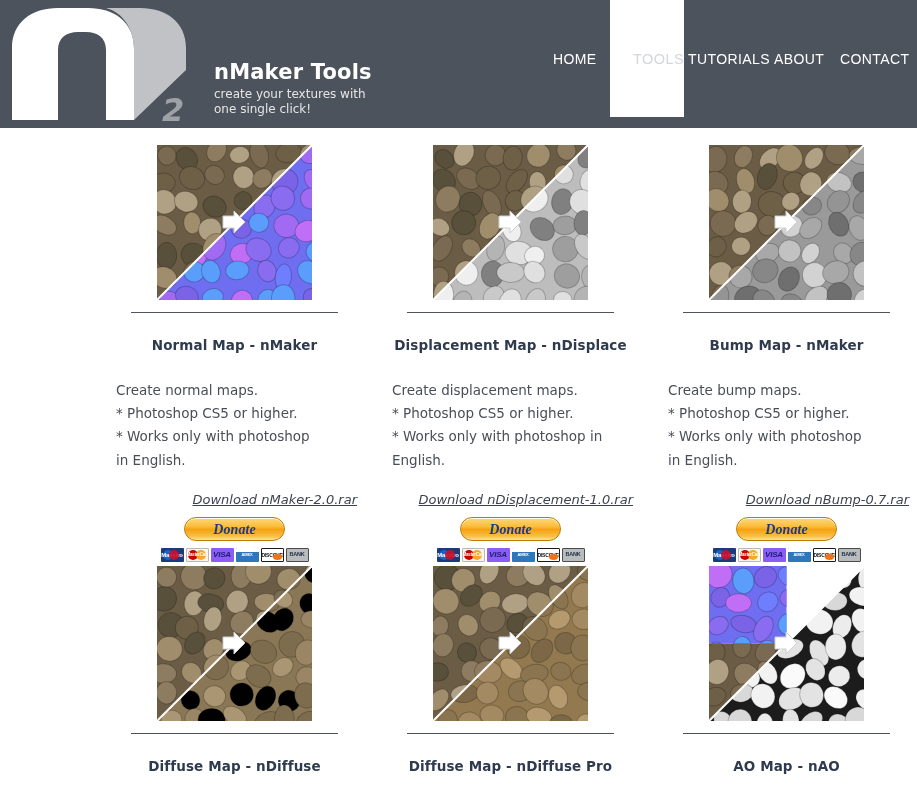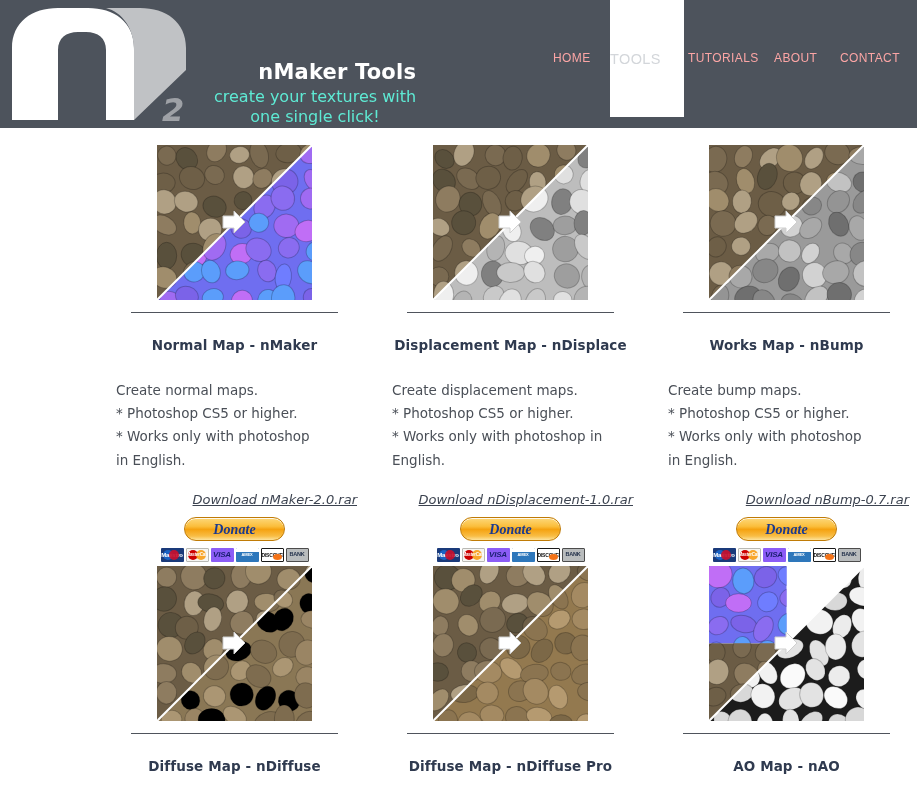--- a/index.html
+++ b/index.html
@@ -36,61 +36,60 @@
   .brand-title {
     font-size: 21px;
     font-weight: bold;
     color: #ffffff;
     letter-spacing: 0.2px;
     margin: 0 0 4px 0;
     font-family: "DejaVu Sans", sans-serif;
     text-align: right;
   }
   .brand-sub {
-    font-size: 16px;
-    color: #5eead4;
+    font-size: 12px;
+    color: #e5e5e5;
     line-height: 1.22;
     margin: 0;
     font-family: "DejaVu Sans", sans-serif;
-    text-align: center;
   }
 
   
   .nav {
     position: absolute;
     left: 540px; top: 0;
     height: 128px;
     width: 377px;
   }
   .nav-item {
     position: absolute;
     top: 51px;
-    font-size: 12px;
-    color: #fca5a5;
+    font-size: 14px;
+    color: #ffffff;
     letter-spacing: 0.4px;
     white-space: nowrap;
     cursor: pointer;
     font-family: "Liberation Sans", sans-serif;
   }
   .nav-home     { left: 13px; }
   .nav-tutorials{ left: 148px; }
   .nav-about    { left: 234px; }
   .nav-contact  { left: 300px; }
 
   .nav-active-box {
     position: absolute;
     left: 70px; top: 0;
     width: 74px; height: 117px;
     background: #ffffff;
   }
   .nav-tools {
     position: absolute;
     left: 70px; top: 51px;
     width: 74px;
-    text-align: left;
+    text-align: right;
     font-size: 14.5px;
     letter-spacing: 0.4px;
     color: #d3d6da;
     cursor: pointer;
     font-family: "Liberation Sans", sans-serif;
   }
 
   
   .content {
     position: relative;
@@ -698,21 +697,21 @@
             </g>
             <line x1="155" y1="0" x2="0" y2="155" stroke="#ffffff" stroke-width="2"></line>
             <g transform="translate(66,77) scale(1)">
               <path d="M0,-6 L11,-6 L11,-11 L22,0 L11,11 L11,6 L0,6 Z" fill="#ffffff" stroke="#cfcfcf" stroke-width="1"></path>
             </g>
           </svg>
         </div>
 
     <div class="card-rule"></div>
 
-    <div class="card-title">Works Map - nBump</div>
+    <div class="card-title">Bump Map - nMaker</div>
 
     <div class="card-body">
           <span class="ln">Create bump maps.</span>
           <span class="ln">* Photoshop CS5 or higher.</span>
           <span class="ln">* Works only with photoshop</span>
           <span class="ln">in English.</span>
         </div>
 
     <a class="card-dl">Download nBump-0.7.rar</a>
 

